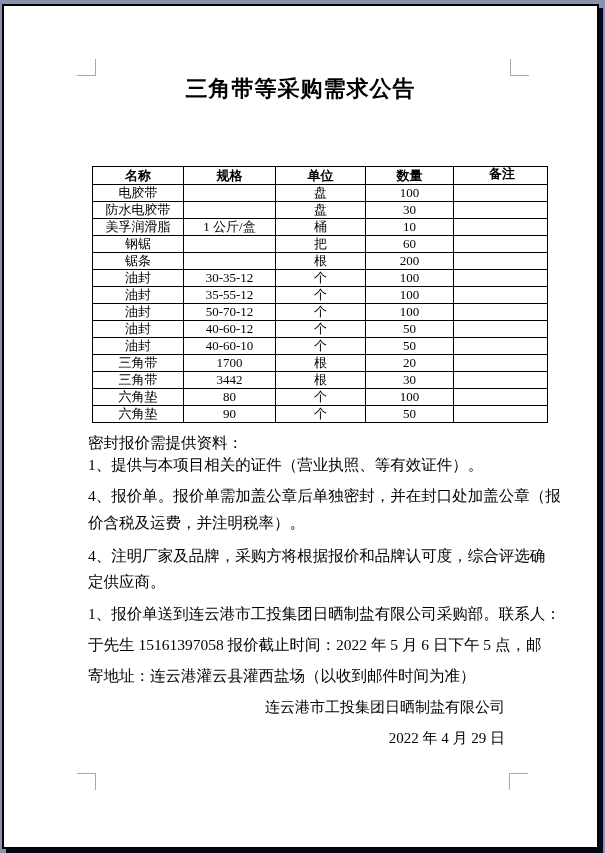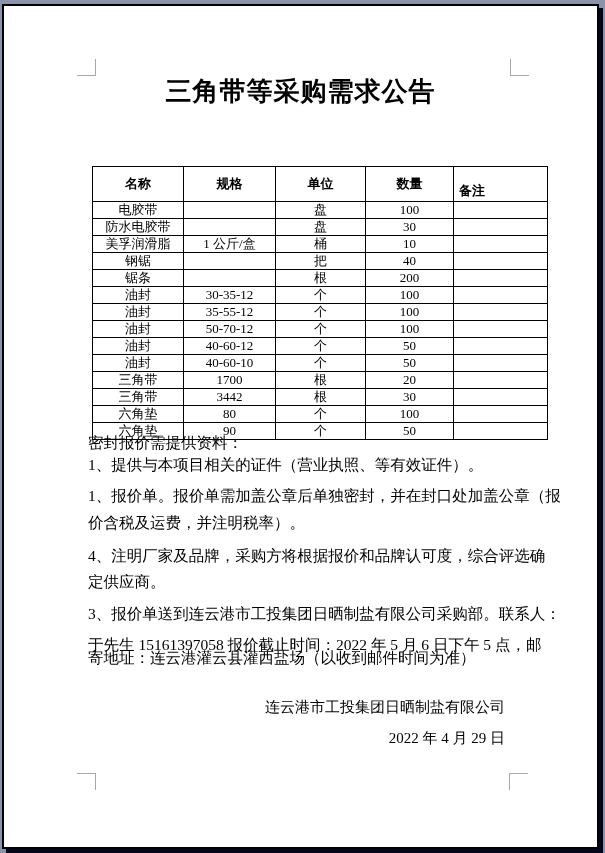--- a/index.html
+++ b/index.html
@@ -23,21 +23,21 @@
   .crop.tl { left: 73px;  top: 53px;  border-right: 1px solid #a8a8a8; border-bottom: 1px solid #a8a8a8; }
   .crop.tr { left: 506px; top: 53px;  border-left: 1px solid #a8a8a8;  border-bottom: 1px solid #a8a8a8; }
   .crop.bl { left: 73px;  top: 767px; border-right: 1px solid #a8a8a8; border-top: 1px solid #a8a8a8; }
   .crop.br { left: 505px; top: 767px; border-left: 1px solid #a8a8a8;  border-top: 1px solid #a8a8a8; }
 
   .title {
     position: absolute;
     left: 0; top: 68px; width: 100%;
     margin: 0;
     text-align: center;
-    font-size: 26px;
+    font-size: 22px;
     font-weight: bold;
     letter-spacing: 1px;
     white-space: nowrap;
   }
   .intro {
     position: absolute;
     left: 84px; top: 118px;
     font-size: 15.5px;
     white-space: nowrap;
   }
@@ -53,21 +53,21 @@
   table.parts td, table.parts th {
     border: 1px solid #000;
     height: 16px;
     padding: 0 2px;
     text-align: center;
     overflow: hidden;
     white-space: nowrap;
     font-weight: normal;
   }
   table.parts th { font-weight: bold; }
-  table.parts th.remark-h { text-align: left; vertical-align: top; padding-left: 5px; padding-top: 18px; }
+  table.parts th.remark-h { text-align: center; vertical-align: top; padding-left: 5px; padding-top: 1px; }
   col.c1 { width: 91px; } col.c2 { width: 92px; } col.c3 { width: 90px; }
   col.c4 { width: 88px; } col.c5 { width: 94px; }
 
   .bodyline {
     position: absolute;
     left: 84px;
     font-size: 15.5px;
     line-height: 19px;
     white-space: nowrap;
   }
@@ -129,21 +129,21 @@
           <td>美孚润滑脂</td>
           <td>1 公斤/盒</td>
           <td>桶</td>
           <td>10</td>
           <td>&nbsp;</td>
         </tr>
         <tr>
           <td>钢锯</td>
           <td>&nbsp;</td>
           <td>把</td>
-          <td>40</td>
+          <td>60</td>
           <td>&nbsp;</td>
         </tr>
         <tr>
           <td>锯条</td>
           <td>&nbsp;</td>
           <td>根</td>
           <td>200</td>
           <td>&nbsp;</td>
         </tr>
         <tr>
@@ -208,24 +208,24 @@
           <td>个</td>
           <td>50</td>
           <td>&nbsp;</td>
         </tr>
       </tbody>
   </table>
 
   <div id="body-lines">
       <div class="bodyline" style="top: 415px; margin-top: 12px;">密封报价需提供资料：</div>
       <div class="bodyline" style="top: 449px; text-align: center;">1、提供与本项目相关的证件（营业执照、等有效证件）。</div>
-      <div class="bodyline" style="top: 480px;">1、报价单。报价单需加盖公章后单独密封，并在封口处加盖公章（报</div>
+      <div class="bodyline" style="top: 480px;">4、报价单。报价单需加盖公章后单独密封，并在封口处加盖公章（报</div>
       <div class="bodyline" style="top: 507px;">价含税及运费，并注明税率）。</div>
       <div class="bodyline" style="top: 540px;">4、注明厂家及品牌，采购方将根据报价和品牌认可度，综合评选确</div>
       <div class="bodyline" style="top: 566px;">定供应商。</div>
-      <div class="bodyline" style="top: 598px;">3、报价单送到连云港市工投集团日晒制盐有限公司采购部。联系人：</div>
+      <div class="bodyline" style="top: 598px;">1、报价单送到连云港市工投集团日晒制盐有限公司采购部。联系人：</div>
       <div class="bodyline" style="top: 629px;">于先生 15161397058 报价截止时间：2022 年 5 月 6 日下午 5 点，邮</div>
-      <div class="bodyline" style="top: 644px; font-family: Liberation Mono, monospace;">寄地址：连云港灌云县灌西盐场（以收到邮件时间为准）</div>
+      <div class="bodyline" style="top: 660px;">寄地址：连云港灌云县灌西盐场（以收到邮件时间为准）</div>
     </div>
 
   <div class="sig company">连云港市工投集团日晒制盐有限公司</div>
   <div class="sig date">2022 年 4 月 29 日</div>
 </div>
 
 </body></html>

